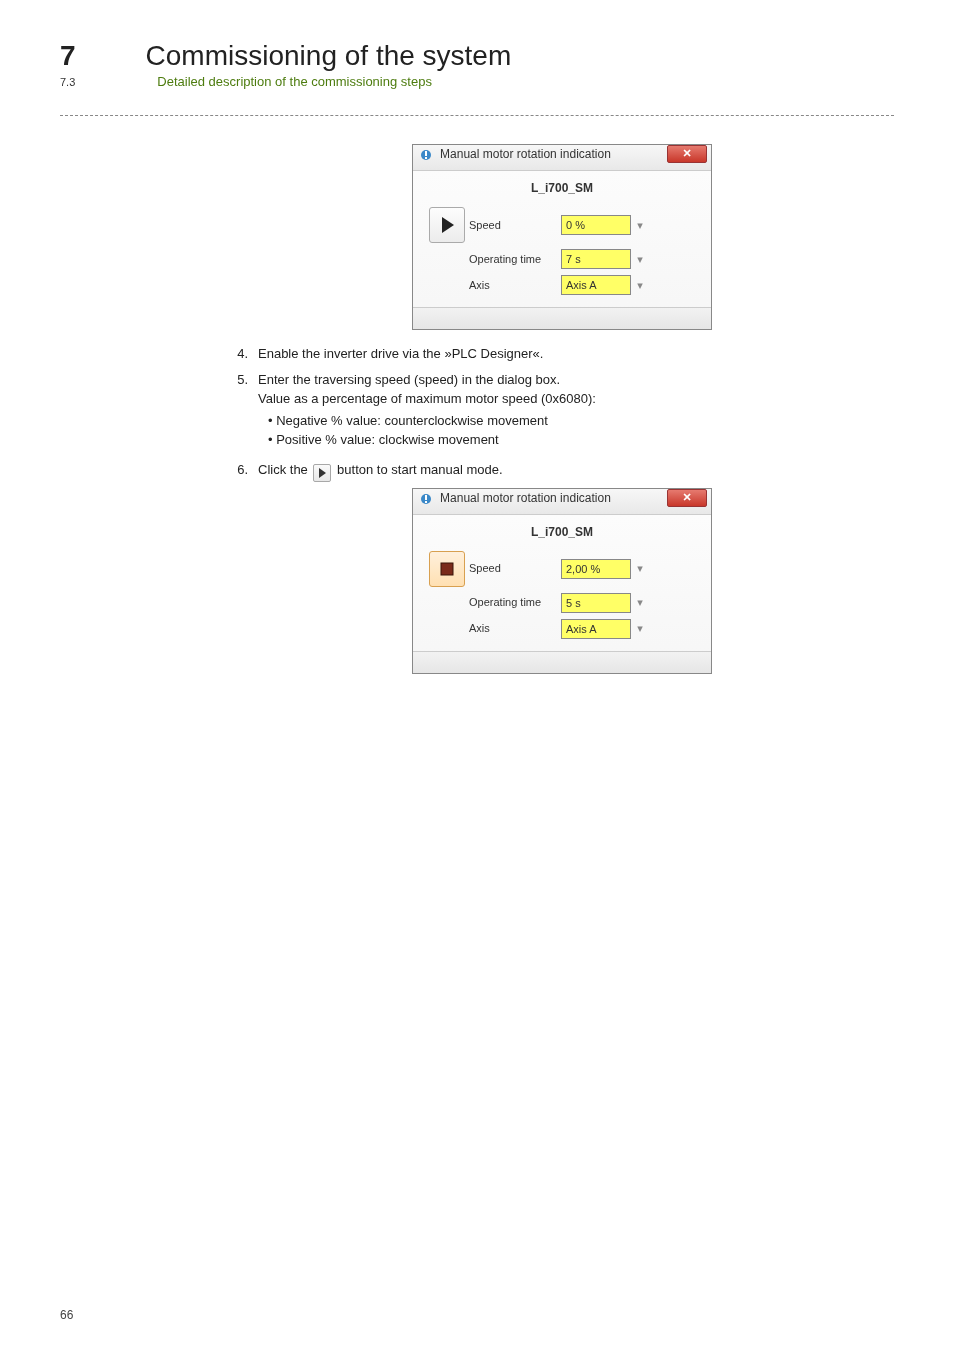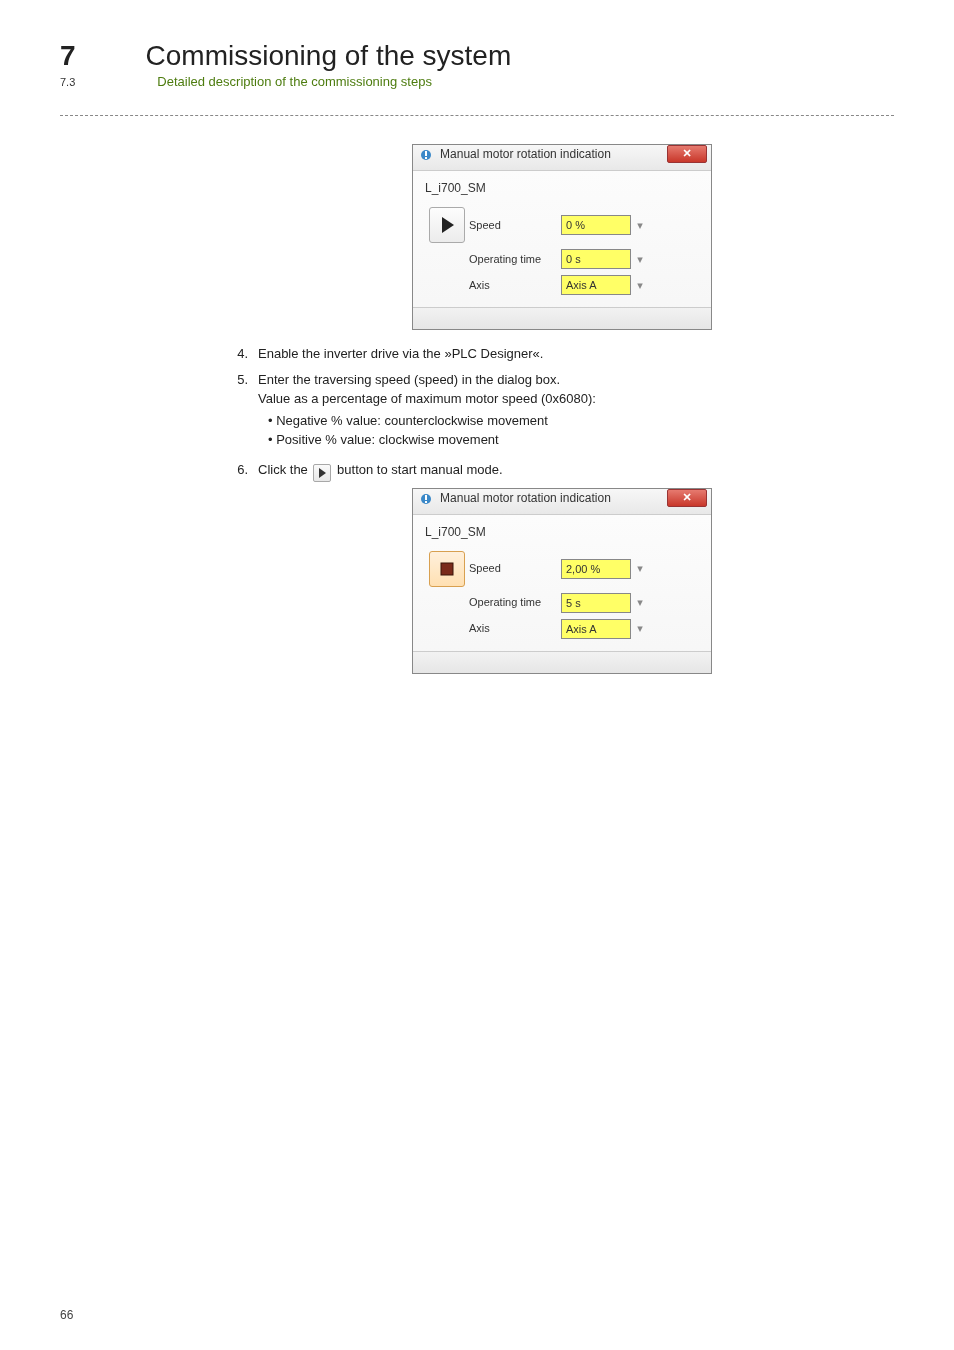--- a/index.html
+++ b/index.html
@@ -48,21 +48,21 @@
     vertical-align: middle;
   }
   .dlg-titlebar .ttext { font-size: 12px; color:#333; }
   .dlg-close {
     width: 40px; height: 18px;
     background: linear-gradient(#e67a6f,#c8372a);
     border: 1px solid #933; border-radius: 2px;
     color:#fff; text-align:center; line-height:15px; font-size:11px; font-weight:bold;
   }
   .dlg-body { padding: 8px 12px 6px 12px; }
-  .dlg-name { font-weight: normal; font-size: 12px; margin-bottom: 10px; }
+  .dlg-name { font-weight: bold; font-size: 12px; margin-bottom: 10px; text-align: center; }
   .dlg-row { display:flex; align-items:center; margin-bottom: 6px; }
   .dlg-iconcell { width: 44px; display:flex; justify-content:center; }
   .dlg-label { width: 92px; font-size: 11px; }
   .dlg-field {
     width: 70px; height: 20px;
     background: #ffff66; border: 1px solid #888;
     padding: 0 4px; line-height:18px; font-size: 11px;
     display:flex; align-items:center;
   }
   .dlg-tri {
@@ -140,21 +140,21 @@
         <div class="dlg-label">Speed</div>
         <div class="dlg-field">
             <span>0 %</span>
           </div>
         <div class="dlg-tri">▾</div>
       </div>
       <div class="dlg-row">
         <div class="dlg-iconcell"></div>
         <div class="dlg-label">Operating time</div>
         <div class="dlg-field">
-            <span>0 s</span>
+            <span>7 s</span>
           </div>
         <div class="dlg-tri">▾</div>
       </div>
       <div class="dlg-row">
         <div class="dlg-iconcell"></div>
         <div class="dlg-label">Axis</div>
         <div class="dlg-field">
             <span>Axis A</span>
           </div>
         <div class="dlg-tri">▾</div>

